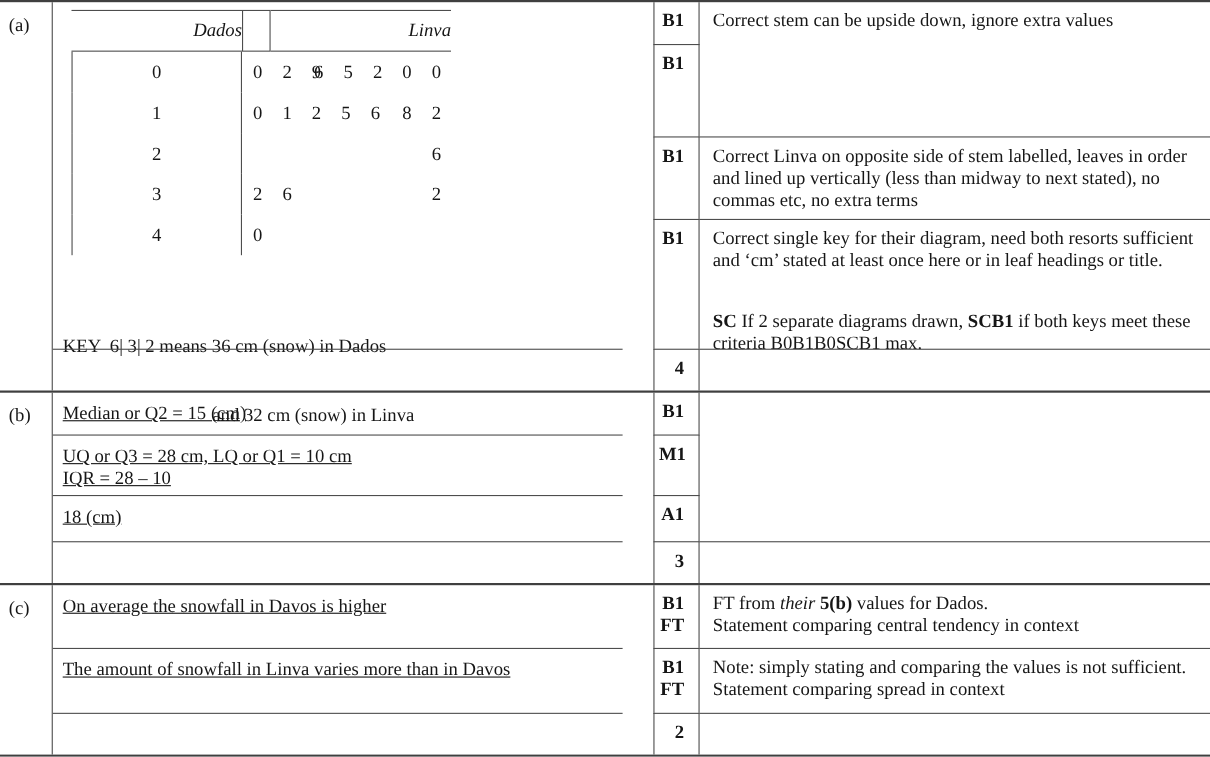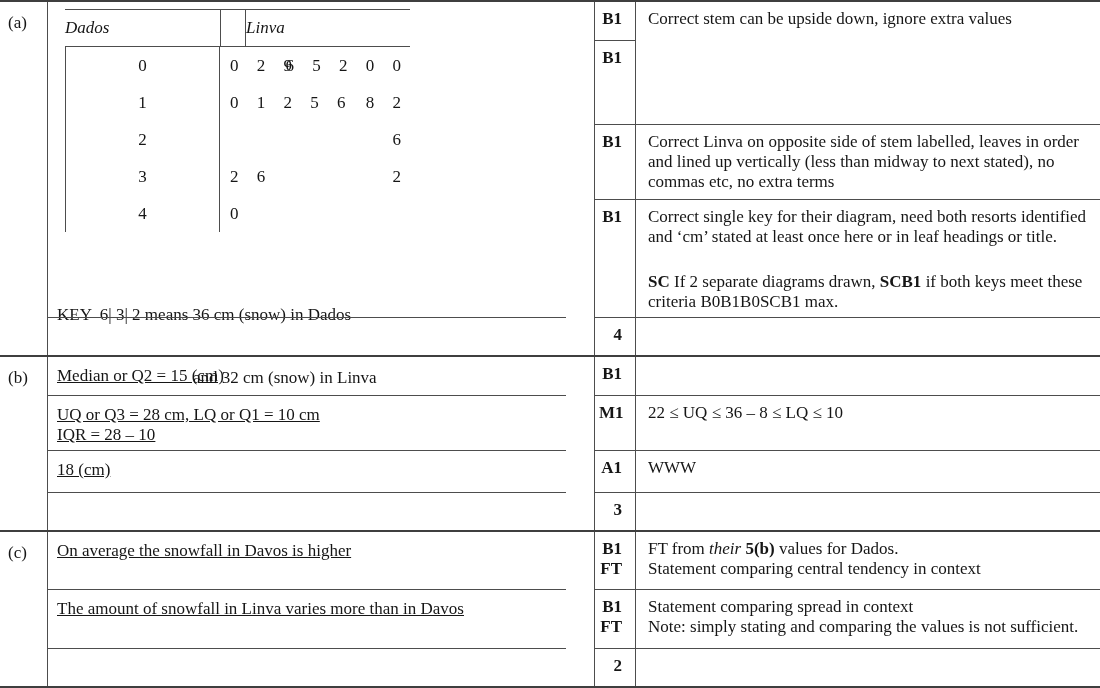--- a/index.html
+++ b/index.html
@@ -39,26 +39,26 @@
     border-right:1px solid var(--line);
     text-align:right; font-weight:700;
     padding:7px 13px 0 4px;
     margin-left:28px;
   }
   .nc{ padding:7px 8px 0 12px; line-height:20px; }
   .ac{ padding:9px 10px 0 9px; line-height:20px;text-decoration:underline; }
   .pre{ white-space:pre-wrap; }
   .it{ font-style:italic; }
   .bo{ font-weight:700; }
-  .sc-par{ margin-top:25px; }
+  .sc-par{ margin-top:35px; }
   
   .stemleaf{ margin:7px 0 0 17px; width:345px; }
   .sl-grid{ display:grid; grid-template-columns:155px 26px 164px; }
   .sl-h{
-    height:38px; line-height:36px; text-align:left; font-style:italic;
+    height:38px; line-height:36px; text-align:right; font-style:italic;
     border-top:1px solid var(--line); border-bottom:1px solid var(--line);
   }
   .sl-hs{ border-left:1px solid var(--line); border-right:1px solid var(--line); }
   .sl-row-cell{ height:37px; line-height:37px; }
   .leafL{ text-align:right; padding-right:9px; white-space:pre; word-spacing:14px; }
   .stemc{ text-align:center; border-left:1px solid var(--line); border-right:1px solid var(--line); }
   .leafR{ padding-left:10px; white-space:pre; word-spacing:14px; }
   .sl-key{ margin:30px 0 0 9px; line-height:21px; white-space:pre; }
   .key2{ padding-left:136px; }
 </style>
@@ -107,21 +107,21 @@
       <div class="mc c2 r1">B1</div>
       <div class="nc c3 r1">Correct stem can be upside down, ignore extra values</div>
 
       <div class="mc c2 r2 bt">B1</div>
 
       <div class="mc c2 r3 bt">B1</div>
       <div class="nc c3 r3 bt">Correct Linva on opposite side of stem labelled, leaves in order and lined up vertically (less than midway to next stated), no commas etc, no extra terms</div>
 
       <div class="mc c2 r4 bt">B1</div>
       <div class="nc c3 r4 bt">
-        <div>Correct single key for their diagram, need both resorts identified and ‘cm’ stated at least once here or in leaf headings or title.</div>
+        <div>Correct single key for their diagram, need both resorts sufficient and ‘cm’ stated at least once here or in leaf headings or title.</div>
         <div class="sc-par pre"><span class="bo">SC</span><span> If 2 separate diagrams drawn, </span><span class="bo">SCB1</span><span> if both keys meet these criteria B0B1B0SCB1 max.</span></div>
       </div>
 
       <div class="c1 r5 bt"></div>
       <div class="mc c2 r5 bt">4</div>
       <div class="nc c3 r5 bt"></div>
     </div>
   </div>
 
   <div class="sec sec-b">
@@ -129,25 +129,23 @@
     <div class="body body-b">
 
       <div class="ac c1 r1">Median or Q2 = 15 (cm)</div>
       <div class="mc c2 r1">B1</div>
 
       <div class="ac c1 r2 bt">
         <div>UQ or Q3 = 28 cm, LQ or Q1 = 10 cm</div>
         <div>IQR = 28 – 10</div>
       </div>
       <div class="mc c2 r2 bt">M1</div>
-      <div class="nc c3 r2 bt">22 ≤ UQ ≤ 36 – 8 ≤ LQ ≤ 10</div>
 
       <div class="ac c1 r3 bt">18 (cm)</div>
       <div class="mc c2 r3 bt">A1</div>
-      <div class="nc c3 r3 bt">WWW</div>
 
       <div class="c1 r4 bt"></div>
       <div class="mc c2 r4 bt">3</div>
       <div class="nc c3 r4 bt"></div>
     </div>
   </div>
 
   <div class="sec sec-c">
     <div class="plabel">(c)</div>
     <div class="body body-c">
@@ -155,22 +153,22 @@
       <div class="ac c1 r1">On average the snowfall in Davos is higher</div>
       <div class="mc c2 r1">B1 FT</div>
       <div class="nc c3 r1">
         <div class="pre"><span>FT from </span><span class="it">their</span><span class="bo"> 5(b)</span><span> values for Dados.</span></div>
         <div>Statement comparing central tendency in context</div>
       </div>
 
       <div class="ac c1 r2 bt">The amount of snowfall in Linva varies more than in Davos</div>
       <div class="mc c2 r2 bt">B1 FT</div>
       <div class="nc c3 r2 bt">
+        <div>Note: simply stating and comparing the values is not sufficient.</div>
         <div>Statement comparing spread in context</div>
-        <div>Note: simply stating and comparing the values is not sufficient.</div>
       </div>
 
       <div class="c1 r3 bt"></div>
       <div class="mc c2 r3 bt">2</div>
       <div class="nc c3 r3 bt"></div>
     </div>
   </div>
 
 </div>
 

